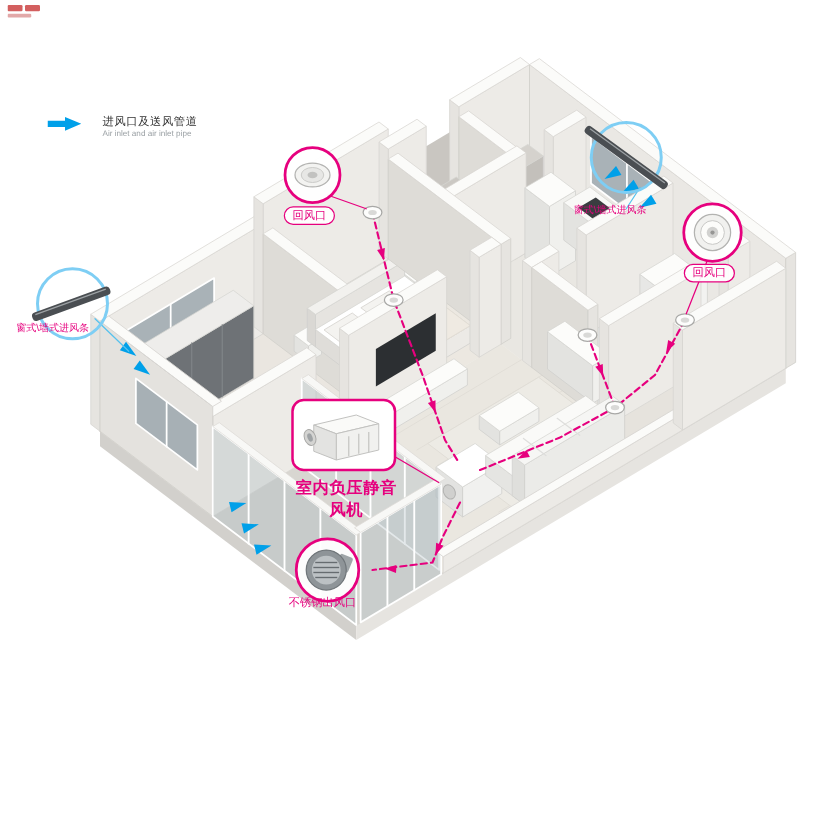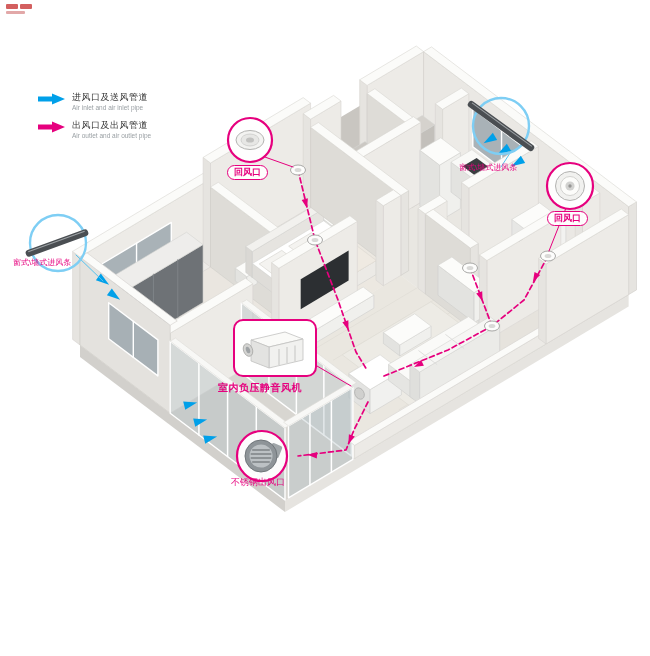--- a/index.html
+++ b/index.html
@@ -2,33 +2,33 @@
 <html style="--mag: #e6007e;"><head>
 <meta charset="utf-8">
 <style>
   *{margin:0;padding:0;box-sizing:border-box}
   html,body{width:650px;height:656px;background:#ffffff;overflow:hidden;
     font-family:"Liberation Sans",sans-serif}
   #app{position:relative;width:650px;height:656px;background:#fff}
   #scene{position:absolute;left:0;top:0;z-index:1}
   .overlay{position:absolute;z-index:5}
   .legend{left:38px;top:92px;display:flex;flex-direction:column;gap:8px}
-  .legend-row{display:flex;align-items:flex-start;gap:6px}
+  .legend-row{display:flex;align-items:flex-start;gap:16px}
   .legend-row svg{margin-top:1px;flex:none}
   .zh{font-size:9px;color:#333;letter-spacing:.5px;line-height:11px}
   .en{font-size:6.5px;color:#9aa0a4;line-height:8px;margin-top:1px}
-  .pill{position:absolute;z-index:6;font-size:9px;font-weight:bold;color:var(--mag,#e6007e);
+  .pill{position:absolute;z-index:6;font-size:9px;font-weight:normal;color:var(--mag,#e6007e);
     border:1px solid var(--mag,#e6007e);border-radius:8px;padding:1px 6px;
     background:rgba(255,255,255,.92);white-space:nowrap;line-height:11px}
   .plain-label{position:absolute;z-index:6;font-weight:normal;color:var(--mag,#e6007e);white-space:nowrap}
   .fan-callout{position:absolute;left:233px;top:319px;width:84px;height:58px;
     border:2px solid var(--mag,#e6007e);border-radius:10px;background:#fff;z-index:6;
     display:flex;align-items:center;justify-content:center}
-  .fan-label{position:absolute;left:218px;top:381px;width:90px;
-    font-size:10px;font-weight:bold;color:var(--mag,#e6007e);z-index:6;letter-spacing:.5px}
+  .fan-label{position:absolute;left:232px;top:381px;width:90px;text-align:center;
+    font-size:13px;font-weight:bold;color:var(--mag,#e6007e);z-index:6;letter-spacing:.5px}
   .brand{position:absolute;left:6px;top:3px;z-index:5;opacity:.85}
 </style>
 </head>
 <body>
 
 <div id="app">
 
   <svg id="scene" width="650" height="656" viewBox="0 0 650 656">
       <g>
         <polygon points="80.0,345.0 285.0,500.0 285.0,512.0 80.0,357.0" fill="#d2d0cc" stroke="none" stroke-width="0.6" stroke-linejoin="round"></polygon>
@@ -287,29 +287,20 @@
   <div class="legend overlay">
     <div class="legend-row">
       <svg width="28" height="12">
         <polygon points="0,3.5 14,3.5 14,0.5 27,6 14,11.5 14,8.5 0,8.5" fill="#00a0e9"></polygon>
       </svg>
       <div class="legend-texts">
         <div class="zh">进风口及送风管道</div>
         <div class="en">Air inlet and air inlet pipe</div>
       </div>
     </div>
-    <div class="legend-row">
-      <svg width="28" height="12">
-        <polygon points="0,3.5 14,3.5 14,0.5 27,6 14,11.5 14,8.5 0,8.5" fill="#e6007e"></polygon>
-      </svg>
-      <div class="legend-texts">
-        <div class="zh">出风口及出风管道</div>
-        <div class="en">Air outlet and air outlet pipe</div>
-      </div>
-    </div>
   </div>
 
   <div class="pill" style="left:227px;top:165px">回风口</div>
 
   <div class="pill" style="left:547px;top:211px">回风口</div>
 
   <div class="plain-label" style="left:13px;top:257px;font-size:8px">窗式\墙式进风条</div>
 
   <div class="plain-label" style="left:459px;top:162px;font-size:8px">窗式\墙式进风条</div>
 

